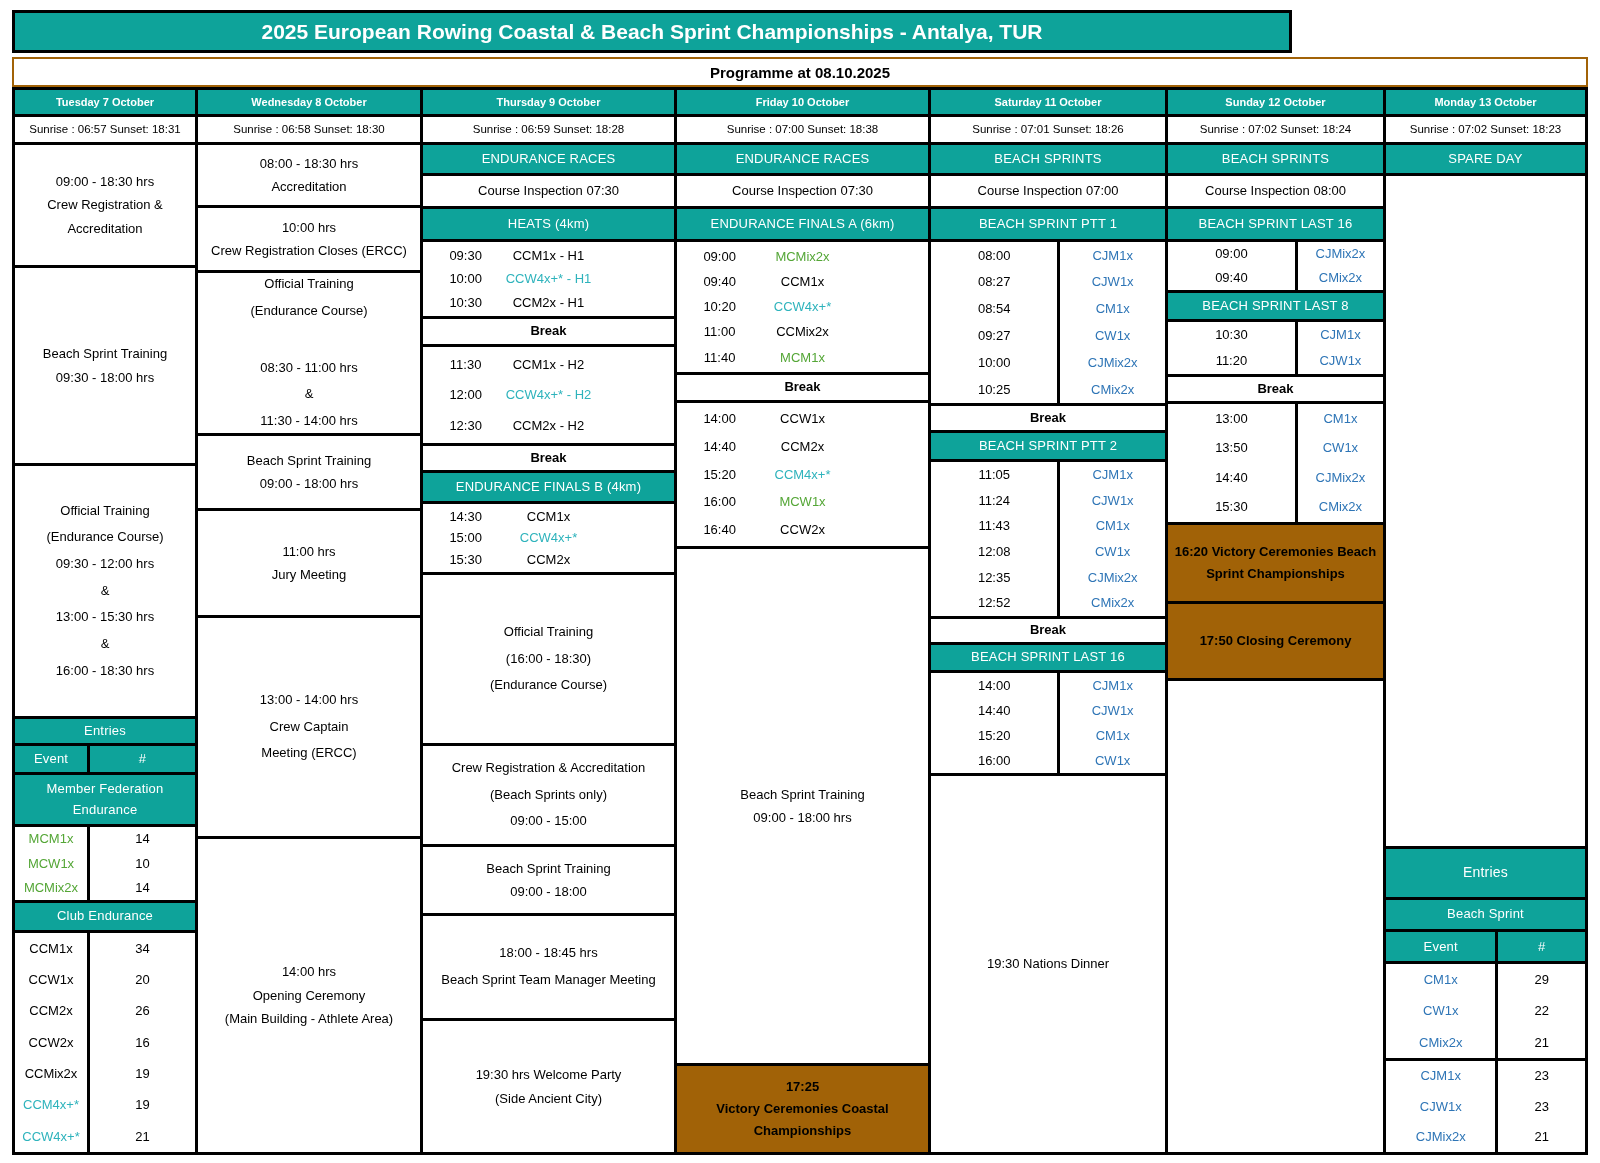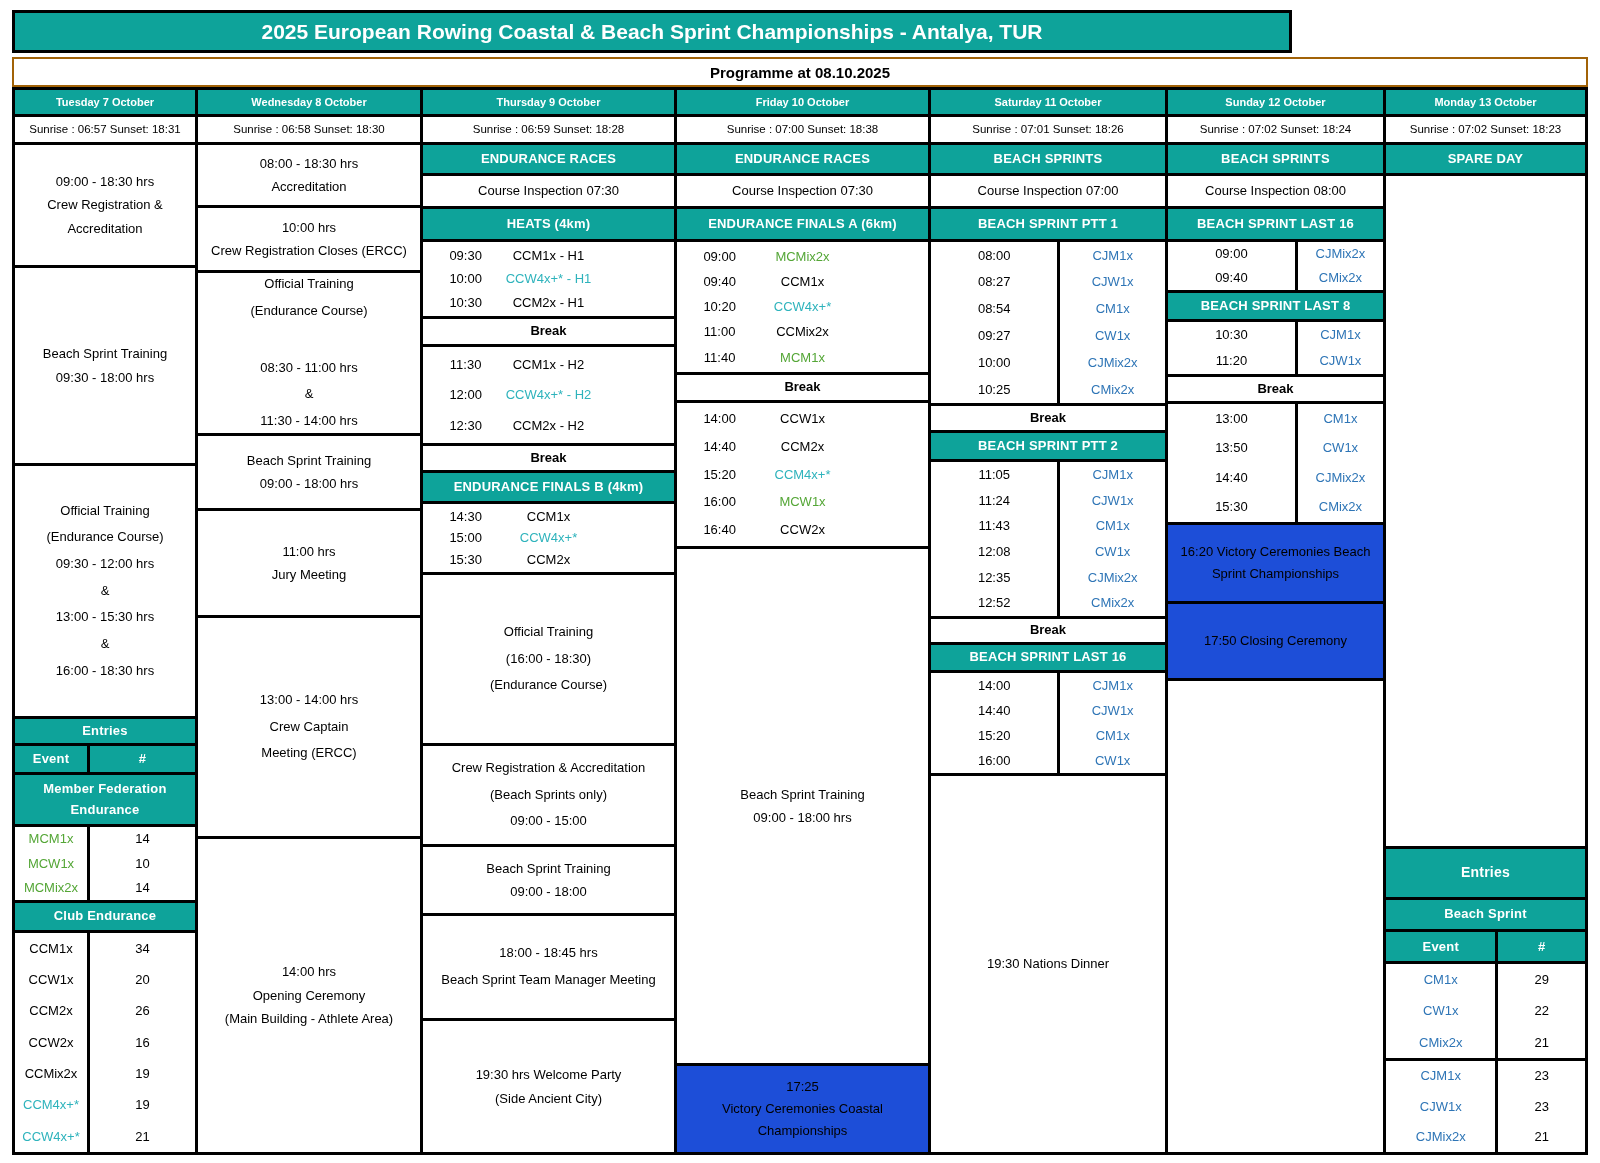--- a/index.html
+++ b/index.html
@@ -15,24 +15,24 @@
 
   .maintable{position:absolute;left:12px;top:87px;width:1576px;height:1068px;background:#000;
     box-sizing:border-box;padding:3px;display:flex;gap:3px;}
   .col{display:flex;flex-direction:column;gap:3px;background:#000;}
 
   .cell{background:#fff;box-sizing:border-box;display:flex;flex-direction:column;align-items:center;
     justify-content:center;text-align:center;font-size:13px;line-height:1.8;overflow:hidden;}
   .fill{flex:1 1 auto;}
   .dayhdr{background:#0EA39A;color:#fff;font-weight:bold;font-size:11px;line-height:1.1;}
   .sun{font-size:11.5px;line-height:1.1;}
-  .hdr{background:#0EA39A;color:#fff;font-weight:bold;font-size:13px;line-height:1.1;letter-spacing:.2px;}
+  .hdr{background:#0EA39A;color:#fff;font-weight:normal;font-size:13px;line-height:1.1;letter-spacing:.2px;}
   .break{font-weight:bold;line-height:1.1;}
   .lh2{line-height:2.05;}
-  .orange{background:#1d4ed8;font-weight:normal;line-height:1.7;}
+  .orange{background:#a16207;font-weight:bold;line-height:1.7;}
 
   .list{justify-content:space-around;padding:2px 0;}
   .rrow{position:relative;width:100%;line-height:1.2;}
   .rrow .t{position:absolute;left:4%;width:26%;text-align:center;}
   .rrow .e{display:inline-block;width:100%;}
 
   .split{flex-direction:row;align-items:stretch;padding:0;}
   .split .tcol,.split .ecol{display:flex;flex-direction:column;justify-content:space-around;
     align-items:center;line-height:1.2;}
   .split .ecol{flex:1;}

